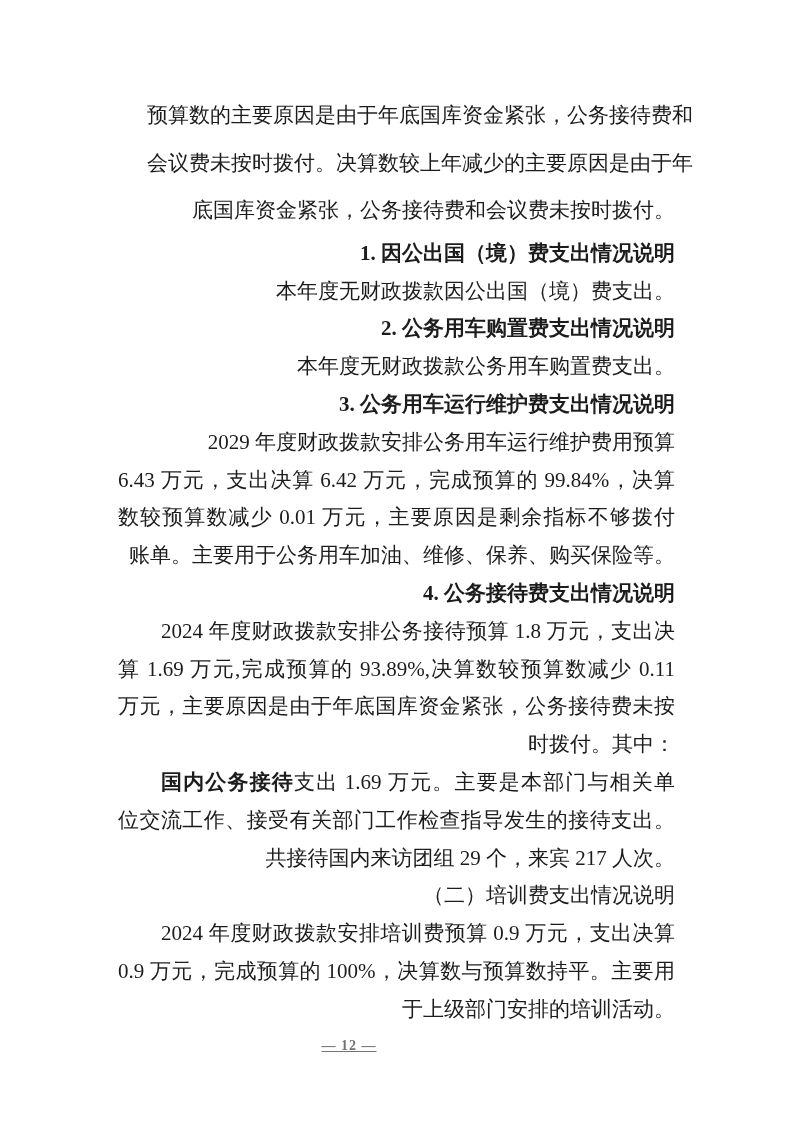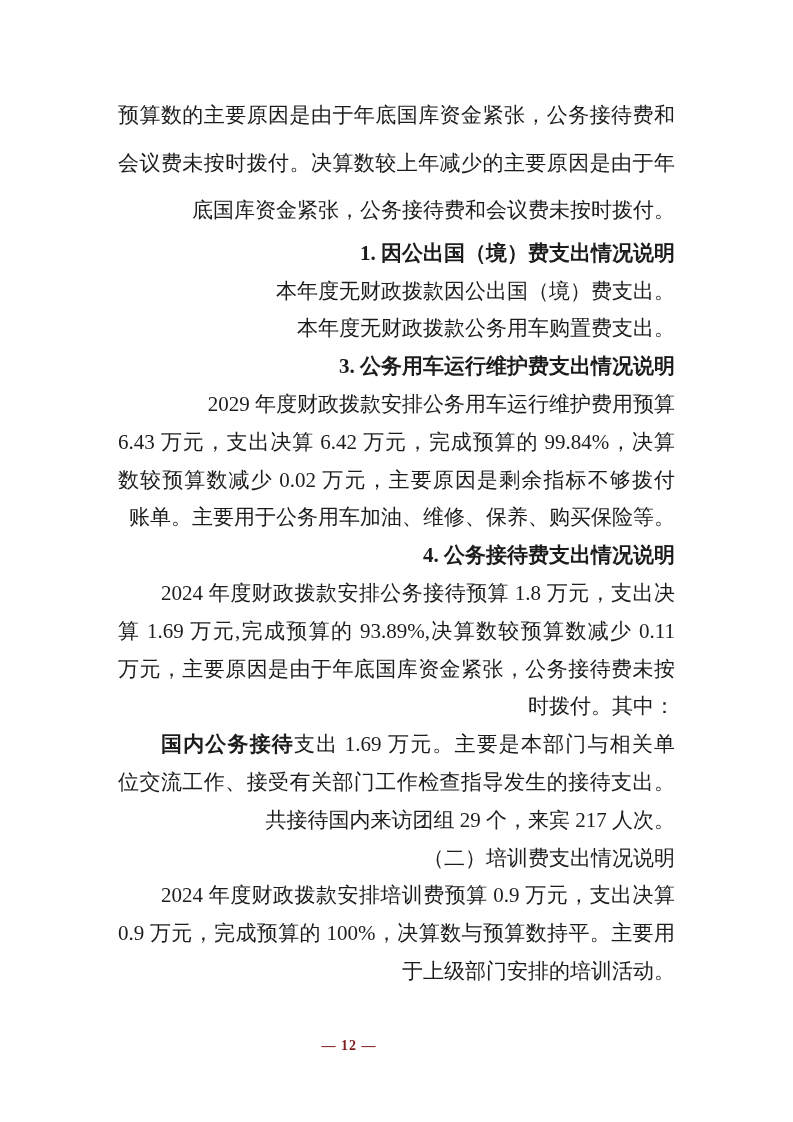--- a/index.html
+++ b/index.html
@@ -23,20 +23,21 @@
     width: 557px;
     font-size: 21px;
   }
   .line {
     line-height: 37.8px;
     white-space: nowrap;
     text-align: right;
   }
   .para-intro .line {
     line-height: 47.6px;
+    margin-left: 29px;
   }
   .just {
     text-align: justify;
     text-align-last: justify;
   }
   .indent {
     padding-left: 43px;
   }
   .indent.just {
     
@@ -50,44 +51,46 @@
   }
   .footer {
     position: absolute;
     left: 0;
     top: 1038px;
     width: 698px;
     text-align: center;
     font-size: 14px;
     font-weight: 600;
     letter-spacing: 1px;
-    color: #7f1d1d;
+    color: #737373;
+    text-decoration: underline;
   }
 </style>
 </head>
 <body>
 
 <div class="page">
   <div class="content">
 
     <div class="para-intro">
       <div class="line just">预算数的主要原因是由于年底国库资金紧张，公务接待费和</div>
       <div class="line just">会议费未按时拨付。决算数较上年减少的主要原因是由于年</div>
       <div class="line">底国库资金紧张，公务接待费和会议费未按时拨付。</div>
     </div>
 
     <div class="line indent heading">1. 因公出国（境）费支出情况说明</div>
     <div class="line indent">本年度无财政拨款因公出国（境）费支出。</div>
 
+    <div class="line indent heading">2. 公务用车购置费支出情况说明</div>
     <div class="line indent">本年度无财政拨款公务用车购置费支出。</div>
 
     <div class="line indent heading">3. 公务用车运行维护费支出情况说明</div>
     <div class="line indent">2029 年度财政拨款安排公务用车运行维护费用预算</div>
     <div class="line just">6.43 万元，支出决算 6.42 万元，完成预算的 99.84%，决算</div>
-    <div class="line just">数较预算数减少 0.02 万元，主要原因是剩余指标不够拨付</div>
+    <div class="line just">数较预算数减少 0.01 万元，主要原因是剩余指标不够拨付</div>
     <div class="line">账单。主要用于公务用车加油、维修、保养、购买保险等。</div>
 
     <div class="line indent heading">4. 公务接待费支出情况说明</div>
     <div class="line indent just">2024 年度财政拨款安排公务接待预算 1.8 万元，支出决</div>
     <div class="line just">算 1.69 万元,完成预算的 93.89%,决算数较预算数减少 0.11</div>
     <div class="line just">万元，主要原因是由于年底国库资金紧张，公务接待费未按</div>
     <div class="line">时拨付。其中：</div>
 
     <div class="line indent just">
       <span class="lead-bold">国内公务接待</span><span>支出 1.69 万元。主要是本部门与相关单</span>

